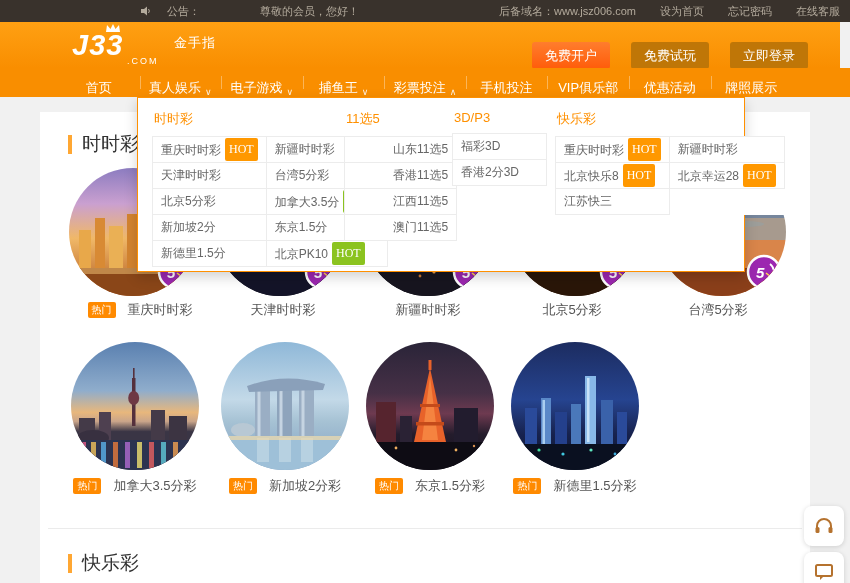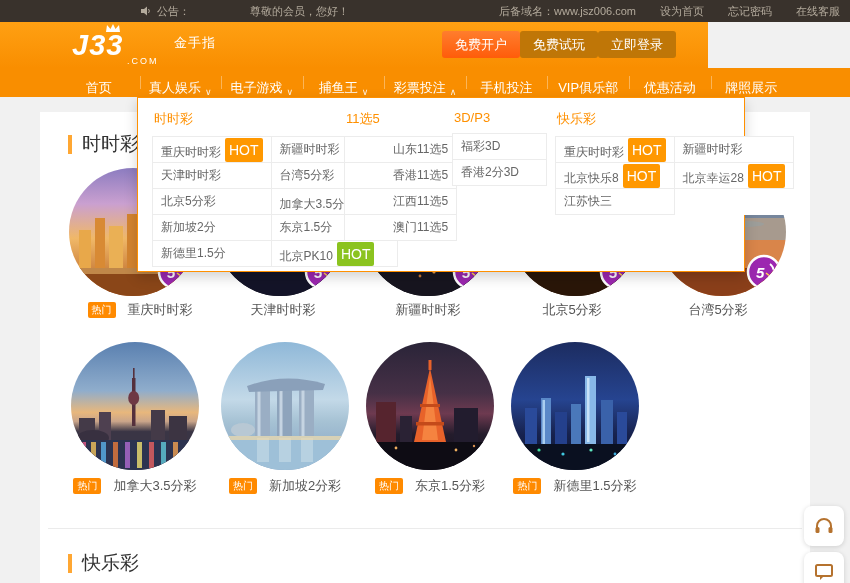--- a/index.html
+++ b/index.html
@@ -3,34 +3,34 @@
 <meta charset="utf-8">
 <style>
   * { margin:0; padding:0; box-sizing:border-box; }
   html,body { width:850px; height:583px; }
   body { font-family:"Liberation Sans","DejaVu Sans",sans-serif; }
   .screen { position:relative; width:850px; height:583px; background:#f1f1f1; overflow:hidden; }
 
   
   .topbar { position:absolute; left:0; top:0; width:850px; height:22px; background:#39322c;
             color:#b3aa9c; font-size:11px; display:flex; align-items:center; }
-  .topbar .announce { margin-left:140px; display:flex; align-items:center; gap:5px; }
+  .topbar .announce { margin-left:140px; display:flex; align-items:center; gap:15px; }
   .topbar .greeting { margin-left:60px; }
   .topbar .right { margin-left:auto; display:flex; align-items:center; gap:24px; padding-right:10px; }
   .topbar .link { cursor:pointer; }
 
   
-  .header { position:absolute; left:0; top:22px; width:708px; height:46px;
+  .header { position:absolute; left:0; top:22px; width:840px; height:46px;
             background:linear-gradient(180deg,#ffa013,#f98e00);text-decoration:underline; }
   .logo { position:absolute; left:72px; top:3px; width:230px; height:42px; color:#fff; cursor:pointer; }
   .logo .j33 { position:absolute; left:0; top:4px; font-size:29px; font-weight:bold; font-style:italic; letter-spacing:1px; }
   .logo .com { position:absolute; left:55px; top:31px; font-size:9px; letter-spacing:2px; }
   .logo .cn  { position:absolute; left:102px; top:9px; font-size:13px; letter-spacing:1px; }
   .logo .crown { position:absolute; left:33px; top:-2px; }
-  .header .btns { position:absolute; right:32px; top:9px; display:flex; }
+  .header .btns { position:absolute; right:32px; top:20px; display:flex; gap:21px; }
   .hbtn { height:27px; padding:0 13px; border:none; border-radius:3px; color:#fff; font-size:13px;
           line-height:27px; cursor:pointer; font-family:inherit; }
   .hbtn.primary { background:linear-gradient(180deg,#ff7d2d,#ff5c0a); }
   .hbtn.dark { background:#bf7607; }
 
   
   .nav { position:absolute; left:0; top:68px; width:850px; height:29px; background:#f98e00;
          display:flex; align-items:stretch; padding:0 58px; }
   .nav .item { flex:1; display:flex; align-items:flex-end; justify-content:center; gap:4px;
                color:#fff; font-size:13px; cursor:pointer; position:relative; }
@@ -54,22 +54,22 @@
   .hotchip { background:#ff8a00; color:#fff; font-size:10px; padding:1px 4px; border-radius:2px; }
 
   
   .mega { position:absolute; left:137px; top:97px; width:608px; height:175px; background:#fff;
           border:1px solid #ff9000; box-shadow:0 5px 12px rgba(0,0,0,.18); z-index:50; }
   .mcol { position:absolute; top:12px; }
   .mcol h4 { font-size:13px; font-weight:normal; color:#ff9000; margin:0 0 8px 2px; }
   .mcol table { border-collapse:collapse; background:#fff; }
   .mcol td { border:1px solid #ececec; height:26px; padding:0 8px; font-size:12px; color:#666;
              white-space:nowrap; cursor:pointer; }
-  .cbadge { display:inline-block; margin-left:4px; padding:4px 4px; font-size:14px; border-radius:2px;
-            color:#fff; vertical-align:1px; }
+  .cbadge { display:inline-block; margin-left:4px; padding:4px 4px; font-size:12px; border-radius:2px;
+            color:#fff; vertical-align:1px;font-family:Liberation Serif, serif; }
   .cbadge.orange { background:#ff9800; }
   .cbadge.green { background:#8bc31f; }
   .mcol.c1 { left:14px; }  .mcol.c1 td { min-width:93px; }
   .mcol.c2 { left:206px; } .mcol.c2 td { min-width:96px;padding-left:48px; }
   .mcol.c3 { left:314px; } .mcol.c3 td { min-width:94px; }
   .mcol.c4 { left:417px; } .mcol.c4 td { min-width:93px; }
 
   
   .floaters { position:absolute; right:6px; top:506px; z-index:60; }
   .fbtn { width:40px; height:40px; background:#fff; border-radius:8px; box-shadow:0 1px 5px rgba(0,0,0,.15);

